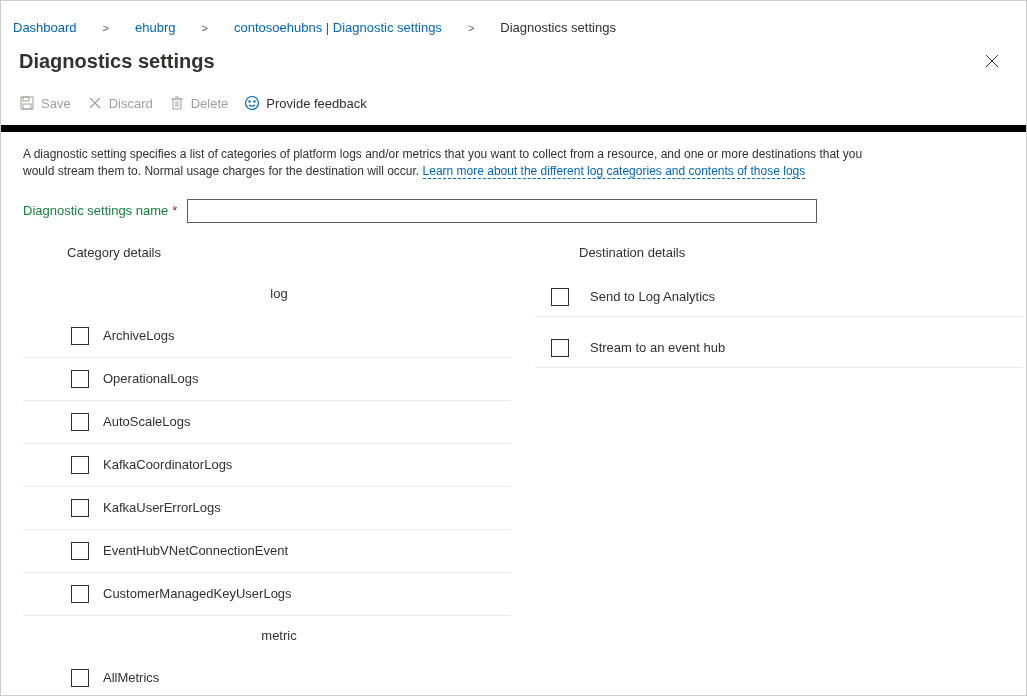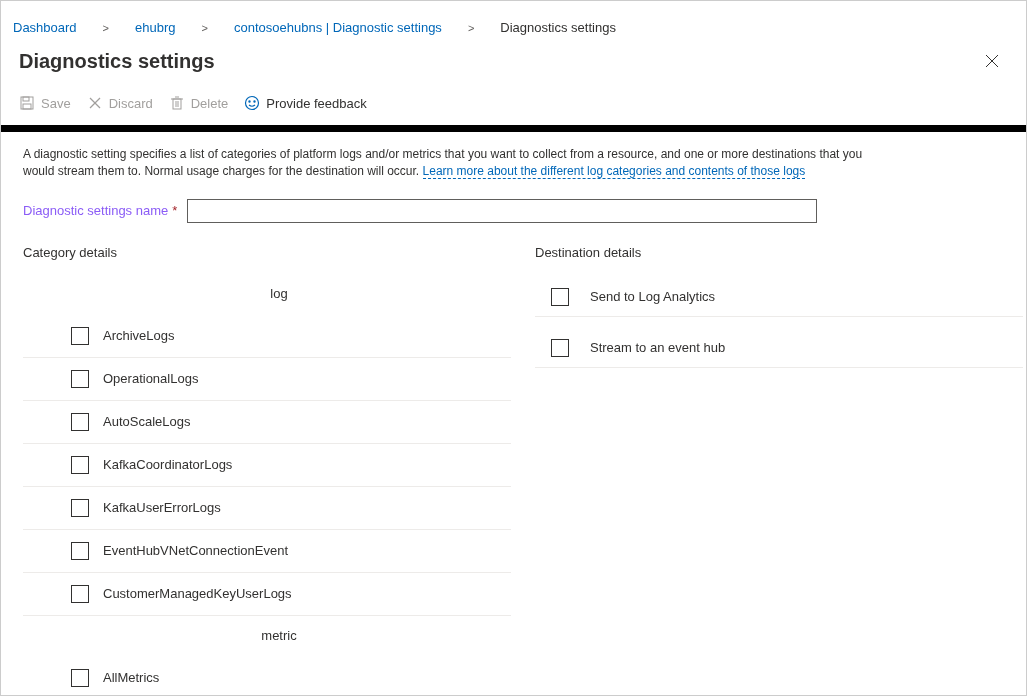--- a/index.html
+++ b/index.html
@@ -65,41 +65,41 @@
     .intro a {
       color: #0067b8;
       text-decoration: none;
       border-bottom: 1px dashed #0067b8;
     }
     
     .name-row {
       display: flex; align-items: center; gap: 4px;
       margin-top: 18px;
     }
-    .name-row label { font-size: 13px; color: #8b5cf6; }
+    .name-row label { font-size: 13px; color: #15803d; }
     .name-row .req { color: #a4262c; margin-right: 6px; }
     .name-row input {
       flex: 0 0 630px;
       max-width: 630px;
       height: 24px;
       border: 1px solid #605e5c;
       padding: 2px 6px;
       font: inherit;
       background: #fff;
     }
     
     .columns {
       display: flex;
       gap: 24px;
       margin-top: 22px;
     }
     .col {
       flex: 0 0 488px;
     }
-    .col h2 { font-size: 13px; font-weight: 400; margin-bottom: 18px; color: #323130;}
+    .col h2 { font-size: 13px; font-weight: 400; margin-bottom: 18px; color: #323130; margin-left: 44px;}
     .group-title {
       font-size: 13px; font-weight: 400;
       padding: 8px 0 14px 24px;
       color: #323130;
       text-align: center;
     }
     .cb-row {
       display: flex; align-items: center; gap: 14px;
       padding: 12px 0 12px 48px;
       border-bottom: 1px solid #edebe9;

